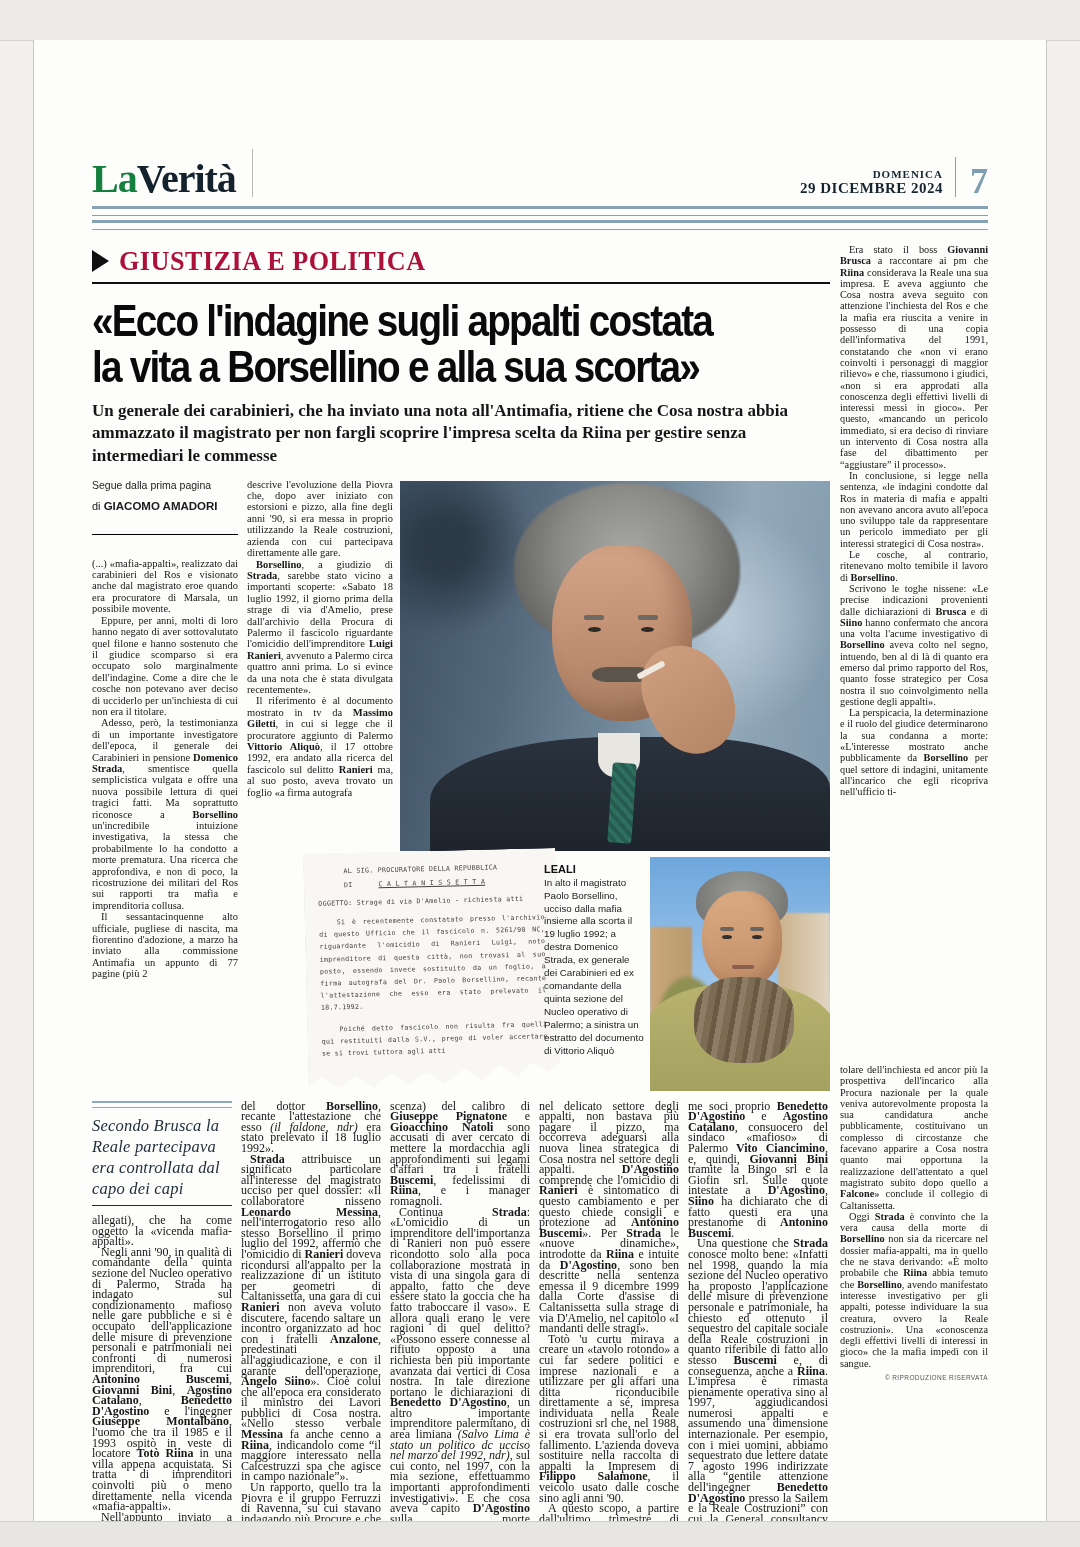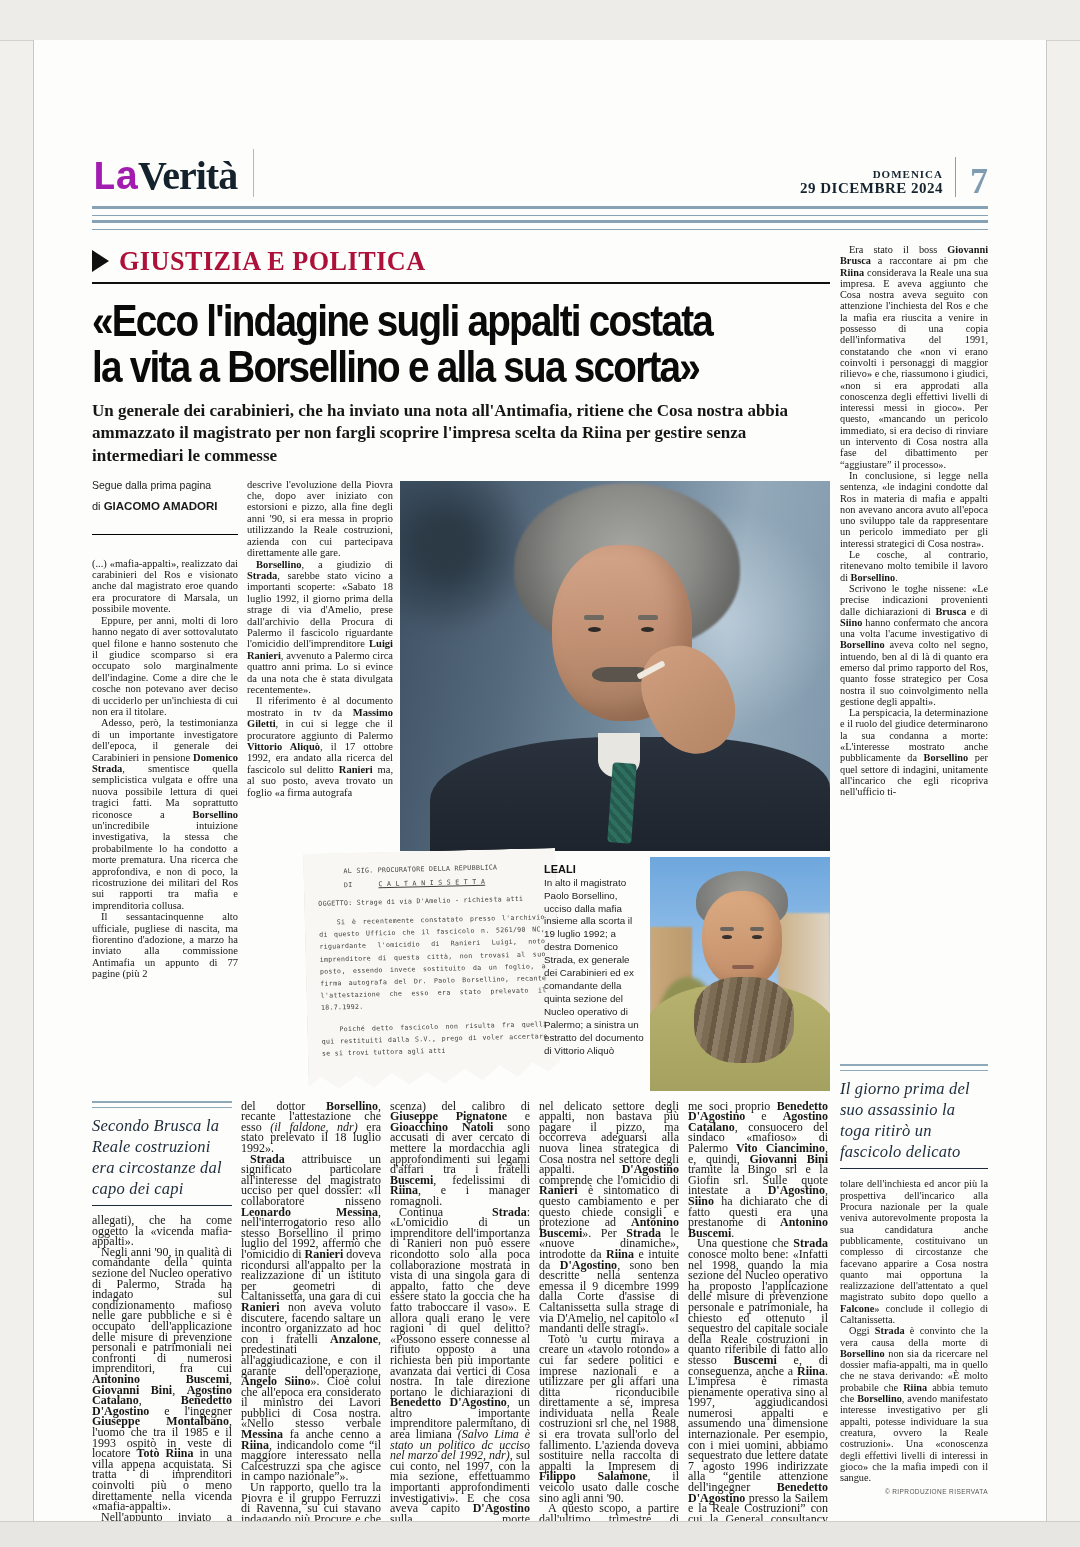--- a/index.html
+++ b/index.html
@@ -7,21 +7,21 @@
        font-family:"Liberation Serif",serif;color:#1b1b1b;}
   .edge-band-top{position:absolute;left:0;top:0;width:1080px;height:40px;background:#edecE8;border-bottom:1px solid #d2d1cd;}
   .edge-band-bottom{position:absolute;left:0;top:1521px;width:1080px;height:26px;background:#e7e6e2;border-top:1px solid #cfcec9;}
   .sheet{position:absolute;left:33px;top:40px;width:1012px;height:1481px;background:#fdfdfb;
          border-left:1px solid #c9c8c3;border-right:1px solid #c9c8c3;overflow:hidden;}
   .inner{padding:105px 58px 0 58px;}
 
   
   header{display:flex;align-items:flex-end;height:52px;}
   .logo{font-family:"Liberation Serif",serif;font-weight:bold;font-size:40px;letter-spacing:-1px;line-height:.9;}
-  .logo-la{color:#a21caf;font-family:Liberation Mono, monospace;}
+  .logo-la{color:#15803d;}
   .logo-rest{color:#14222e;}
   .logo-vrule{width:1px;height:48px;background:#b9b8b4;margin-left:16px;}
   .head-spacer{flex:1;}
   .dateblock{text-align:right;color:#16242f;font-family:"Liberation Serif",serif;margin-right:12px;}
   .day{font-size:11px;letter-spacing:1px;font-weight:bold;}
   .date{font-size:15px;font-weight:bold;letter-spacing:.5px;}
   .head-vrule{width:1px;height:40px;background:#9a9a96;}
   .pagenum{color:#7f9db2;font-size:36px;font-weight:bold;margin-left:14px;line-height:.85;font-family:"Liberation Serif",serif;}
 
   .double-rule{height:6px;border-top:3px solid #87a2b4;border-bottom:1px solid #87a2b4;margin-top:9px;}
@@ -240,21 +240,21 @@
             <div class="s-mouth"></div>
             <div class="s-jacket"></div>
             <div class="s-scarf"></div>
           </div>
         </div>
 
         <div class="band-bottom">
           <div class="bcol">
             <div class="pq">
               <div class="double-rule thin"></div>
-              <div class="pq-text">Secondo Brusca la Reale costruzioni era circostanze dal capo dei capi</div>
+              <div class="pq-text">Secondo Brusca la Reale partecipava era controllata dal capo dei capi</div>
               <div class="pq-rule"></div>
             </div>
             <p class="noind">allegati), che ha come oggetto la «vicenda mafia-appalti».</p>
             <p><span>Negli anni '90, in qualità di comandante della quinta sezione del Nucleo operativo di Palermo, Strada ha indagato sul condizionamento mafioso nelle gare pubbliche e si è occupato dell'applicazione delle misure di prevenzione personali e patrimoniali nei confronti di numerosi imprenditori, fra cui </span><span class="b">Antonino Buscemi</span><span>, </span><span class="b">Giovanni Bini</span><span>, </span><span class="b">Agostino Catalano</span><span>, </span><span class="b">Benedetto D'Agostino</span><span> e l'ingegner </span><span class="b">Giuseppe Montalbano</span><span>, l'uomo che tra il 1985 e il 1993 ospitò in veste di locatore </span><span class="b">Totò Riina</span><span> in una villa appena acquistata. Si tratta di imprenditori coinvolti più o meno direttamente nella vicenda «mafia-appalti».</span></p>
             <p>Nell'appunto inviato a Palazzo San Macuto il generale evidenzia come già nei processi degli anni '80 fosse emerso l'interesse di Cosa nostra per i lavori pubblici e</p>
           </div>
           <div class="bcol">
             <p class="noind"><span>del dottor </span><span class="b">Borsellino</span><span>, recante l'attestazione che esso </span><span class="i">(il faldone, ndr)</span><span> era stato prelevato il 18 luglio 1992».</span></p>
             <p><span class="b">Strada</span><span> attribuisce un significato particolare all'interesse del magistrato ucciso per quel dossier: «Il collaboratore nisseno </span><span class="b">Leonardo Messina</span><span>, nell'interrogatorio reso allo stesso Borsellino il primo luglio del 1992, affermò che l'omicidio di </span><span class="b">Ranieri</span><span> doveva ricondursi all'appalto per la realizzazione di un istituto per geometri di Caltanissetta, una gara di cui </span><span class="b">Ranieri</span><span> non aveva voluto discutere, facendo saltare un incontro organizzato ad hoc con i fratelli </span><span class="b">Anzalone</span><span>, predestinati all'aggiudicazione, e con il garante dell'operazione, </span><span class="b">Angelo Siino</span><span>». Cioè colui che all'epoca era considerato il ministro dei Lavori pubblici di Cosa nostra. «Nello stesso verbale </span><span class="b">Messina</span><span> fa anche cenno a </span><span class="b">Riina</span><span>, indicandolo come “il maggiore interessato nella Calcestruzzi spa che agisce in campo nazionale”».</span></p>
             <p>Un rapporto, quello tra la Piovra e il gruppo Ferruzzi di Ravenna, su cui stavano indagando più Procure e che è tornato di stretta attualità grazie alle recenti investigazioni di Caltanissetta: qui magistrati (in quie-</p>
@@ -276,25 +276,20 @@
       </div>
 
       <div class="rail">
         <div class="rail-top">
           <p><span>Era stato il boss </span><span class="b">Giovanni Brusca</span><span> a raccontare ai pm che </span><span class="b">Riina</span><span> considerava la Reale una sua impresa. E aveva aggiunto che Cosa nostra aveva seguito con attenzione l'inchiesta del Ros e che la mafia era riuscita a venire in possesso di una copia dell'informativa del 1991, constatando che «non vi erano coinvolti i personaggi di maggior rilievo» e che, riassumono i giudici, «non si era approdati alla conoscenza degli effettivi livelli di interessi messi in gioco». Per questo, «mancando un pericolo immediato, si era deciso di rinviare un intervento di Cosa nostra alla fase del dibattimento per “aggiustare” il processo».</span></p>
           <p>In conclusione, si legge nella sentenza, «le indagini condotte dal Ros in materia di mafia e appalti non avevano ancora avuto all'epoca uno sviluppo tale da rappresentare un pericolo immediato per gli interessi strategici di Cosa nostra».</p>
           <p><span>Le cosche, al contrario, ritenevano molto temibile il lavoro di </span><span class="b">Borsellino</span><span>.</span></p>
           <p><span>Scrivono le toghe nissene: «Le precise indicazioni provenienti dalle dichiarazioni di </span><span class="b">Brusca</span><span> e di </span><span class="b">Siino</span><span> hanno confermato che ancora una volta l'acume investigativo di </span><span class="b">Borsellino</span><span> aveva colto nel segno, intuendo, ben al di là di quanto era emerso dal primo rapporto del Ros, quanto fosse strategico per Cosa nostra il suo coinvolgimento nella gestione degli appalti».</span></p>
           <p><span>La perspicacia, la determinazione e il ruolo del giudice determinarono la sua condanna a morte: «L'interesse mostrato anche pubblicamente da </span><span class="b">Borsellino</span><span> per quel settore di indagini, unitamente all'incarico che egli ricopriva nell'ufficio ti-</span></p>
         </div>
-        <div class="pq">
-          <div class="double-rule thin"></div>
-          <div class="pq-text">Il giorno prima del suo assassinio la toga ritirò un fascicolo delicato</div>
-          <div class="pq-rule"></div>
-        </div>
         <div class="rail-bottom">
           <p class="noind"><span>tolare dell'inchiesta ed ancor più la prospettiva dell'incarico alla Procura nazionale per la quale veniva autorevolmente proposta la sua candidatura anche pubblicamente, costituivano un complesso di circostanze che facevano apparire a Cosa nostra quanto mai opportuna la realizzazione dell'attentato a quel magistrato subito dopo quello a </span><span class="b">Falcone</span><span>» conclude il collegio di Caltanissetta.</span></p>
           <p><span>Oggi </span><span class="b">Strada</span><span> è convinto che la vera causa della morte di </span><span class="b">Borsellino</span><span> non sia da ricercare nel dossier mafia-appalti, ma in quello che ne stava derivando: «È molto probabile che </span><span class="b">Riina</span><span> abbia temuto che </span><span class="b">Borsellino</span><span>, avendo manifestato interesse investigativo per gli appalti, potesse individuare la sua creatura, ovvero la Reale costruzioni». Una «conoscenza degli effettivi livelli di interessi in gioco» che la mafia impedì con il sangue.</span></p>
         </div>
         <div class="copyright">© RIPRODUZIONE RISERVATA</div>
       </div>
     </div>
 
   </div>
 </div>

